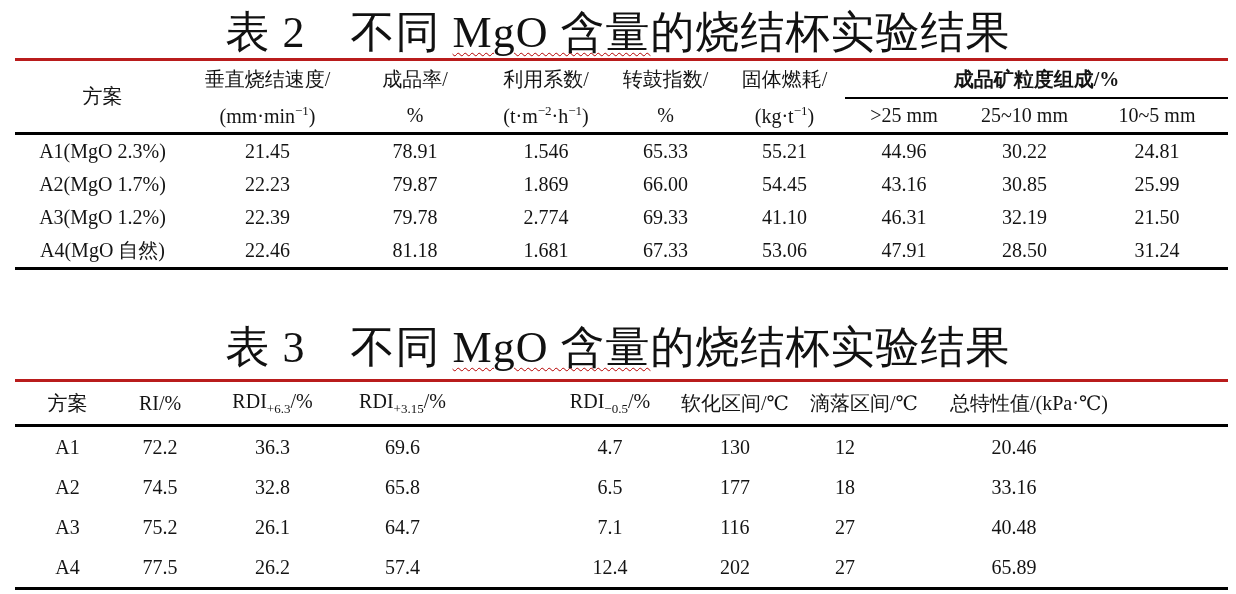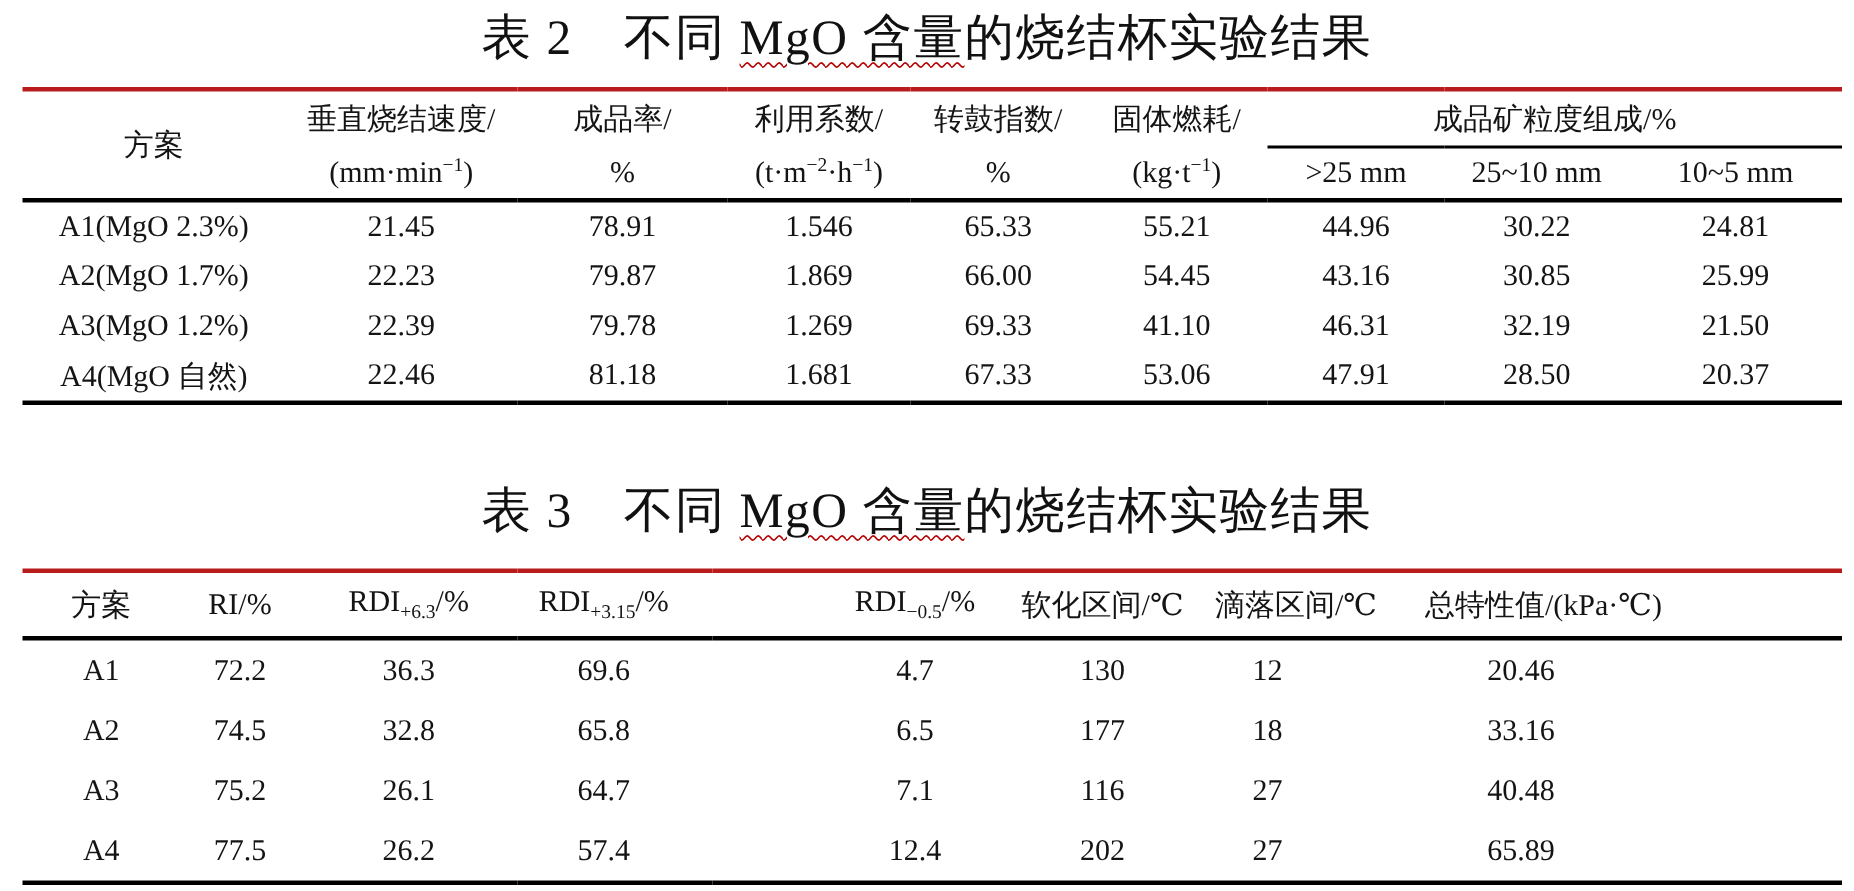--- a/index.html
+++ b/index.html
@@ -9,21 +9,21 @@
     color: #141414;
     font-family: "Liberation Serif", "DejaVu Serif", serif;
     position: relative;
     overflow: hidden;
   }
   .page { position: absolute; inset: 0; }
 
   .tbl-title {
     position: absolute; left: 0; width: 100%;
     text-align: center;
-    font-size: 33px;
+    font-size: 44px;
     letter-spacing: 1px;
     white-space: pre;
     color: #111;
   }
   #title-t2 { top: 3px; }
   #title-t3 { top: 318px; }
 
   .wavy {
     text-decoration: underline;
     text-decoration-style: wavy;
@@ -54,21 +54,21 @@
     font-size: 20px;
     white-space: pre;
     overflow: hidden;
   }
   sup, sub { font-size: 13px; letter-spacing: 0; }
 
   
   #table2 thead tr.h1 th { height: 36px; vertical-align: middle; }
   #table2 thead tr.h2 th { height: 33px; vertical-align: middle; }
   #table2 tbody td { height: 33px; }
-  #table2 th.group { border-bottom: 2px solid #000; }
+  #table2 th.group { border-bottom: 2px solid #000; font-weight: bold; }
 
   
   #table3 thead th { height: 42px; }
   #table3 tbody td { height: 40px; }
   #table3 th:nth-child(4), #table3 td:nth-child(4) { padding-right: 15px; margin-top: 40px; }
   #table3 th:nth-child(5), #table3 td:nth-child(5) { padding-left: 85px; }
   #table3 th:nth-child(7), #table3 td:nth-child(7) { padding-right: 70px; }
   #table3 th:nth-child(8), #table3 td:nth-child(8) { padding-right: 150px; margin-top: 29px; }
 </style>
 </head>
@@ -131,37 +131,37 @@
         <td>66.00</td>
         <td>54.45</td>
         <td>43.16</td>
         <td>30.85</td>
         <td>25.99</td>
       </tr>
       <tr>
         <td>A3(MgO 1.2%)</td>
         <td>22.39</td>
         <td>79.78</td>
-        <td>1.269</td>
+        <td>2.774</td>
         <td>69.33</td>
         <td>41.10</td>
         <td>46.31</td>
         <td>32.19</td>
         <td>21.50</td>
       </tr>
       <tr>
         <td>A4(MgO 自然)</td>
         <td>22.46</td>
         <td>81.18</td>
         <td>1.681</td>
         <td>67.33</td>
         <td>53.06</td>
         <td>47.91</td>
         <td>28.50</td>
-        <td>20.37</td>
+        <td>31.24</td>
       </tr>
     </tbody>
   </table>
 
   <div class="tbl-title" id="title-t3"><span>表 3　不同 </span><span class="wavy">MgO 含量</span><span>的烧结杯实验结果</span></div>
 
   <table id="table3">
     <colgroup>
       <col style="width:105px">
         <col style="width:80px">

